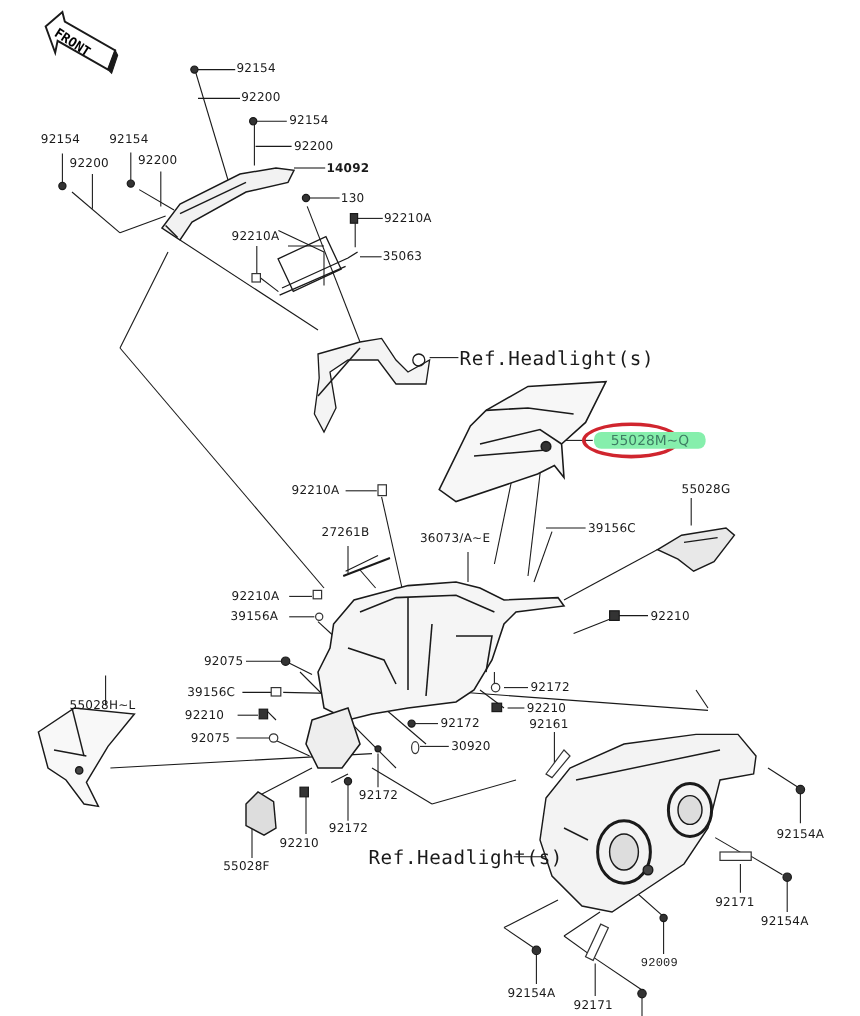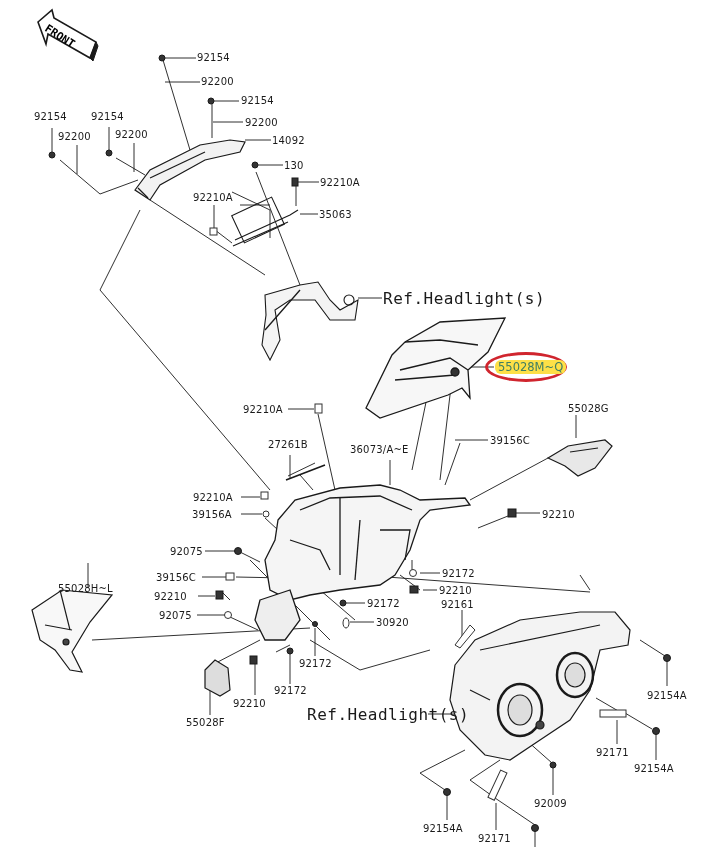--- a/index.html
+++ b/index.html
@@ -2,21 +2,21 @@
 <html><head>
 <meta charset="utf-8">
 <style>
   html, body { margin:0; padding:0; background:#ffffff; }
   #canvas { position:relative; width:717px; height:847px; background:#ffffff; overflow:hidden; }
   svg#art { position:absolute; left:0; top:0; width:717px; height:847px; }
   .lbl { position:absolute; font-family:"DejaVu Sans", sans-serif; font-size:10px; color:#1a1a1a; white-space:nowrap; line-height:13px; letter-spacing:0.2px; }
   .lbl.ref { font-family:"DejaVu Sans Mono", monospace; font-size:16px; letter-spacing:0.5px; }
   .hl { position:absolute; }
   .hl .bg { position:absolute; left:0; top:0; width:100%; height:100%; border:3px solid #d0252e; border-radius:50%; box-sizing:border-box; }
-  .hl .txt { position:absolute; left:10px; top:8px; background:#fde047; color:#3e7d63; font-family:"DejaVu Sans", sans-serif; font-size:11.5px; padding:0 3px; border-radius:6px; }
+  .hl .txt { position:absolute; left:10px; top:8px; background:#86efac; color:#3e7d63; font-family:"DejaVu Sans", sans-serif; font-size:11.5px; padding:0 14px; border-radius:6px; }
   .front { position:absolute; left:36px; top:8px; }
   .front span { font-family:"DejaVu Sans Mono", monospace; font-weight:bold; font-size:11px; }
 </style>
 </head>
 <body>
 
 <div id="canvas">
 
   <svg id="art" viewBox="0 0 717 847" fill="none" stroke="#1a1a1a" stroke-width="1">
 
@@ -228,21 +228,21 @@
   </div>
 
   <div class="lbl" style="left:197px; top:51px;">92154</div>
   <div class="lbl" style="left:201px; top:75px;">92200</div>
   <div class="lbl" style="left:241px; top:94px;">92154</div>
   <div class="lbl" style="left:245px; top:116px;">92200</div>
   <div class="lbl" style="left:34px;  top:110px;">92154</div>
   <div class="lbl" style="left:58px;  top:130px;">92200</div>
   <div class="lbl" style="left:91px;  top:110px;">92154</div>
   <div class="lbl" style="left:115px; top:128px;">92200</div>
-  <div class="lbl" style="left:272px; top:134px;">14092</div>
+  <div class="lbl" style="left:272px; top:134px;font-weight:bold;">14092</div>
   <div class="lbl" style="left:284px; top:159px;">130</div>
   <div class="lbl" style="left:320px; top:176px;">92210A</div>
   <div class="lbl" style="left:193px; top:191px;">92210A</div>
   <div class="lbl" style="left:319px; top:208px;">35063</div>
   <div class="lbl ref" style="left:383px; top:292px;">Ref.Headlight(s)</div>
 
   <div class="hl" style="left:485px; top:352px; width:82px; height:30px;">
     <div class="bg"></div>
     <div class="txt">55028M~Q</div>
   </div>
@@ -266,16 +266,16 @@
   <div class="lbl" style="left:159px; top:609px;">92075</div>
   <div class="lbl" style="left:376px; top:616px;">30920</div>
   <div class="lbl" style="left:299px; top:657px;">92172</div>
   <div class="lbl" style="left:274px; top:684px;">92172</div>
   <div class="lbl" style="left:233px; top:697px;">92210</div>
   <div class="lbl" style="left:186px; top:716px;">55028F</div>
   <div class="lbl ref" style="left:307px; top:708px;">Ref.Headlight(s)</div>
   <div class="lbl" style="left:647px; top:689px;">92154A</div>
   <div class="lbl" style="left:596px; top:746px;">92171</div>
   <div class="lbl" style="left:634px; top:762px;">92154A</div>
-  <div class="lbl" style="left:534px; top:797px;">92009</div>
+  <div class="lbl" style="left:534px; top:797px;font-family:Liberation Mono, monospace;">92009</div>
   <div class="lbl" style="left:423px; top:822px;">92154A</div>
   <div class="lbl" style="left:478px; top:832px;">92171</div>
 </div>
 
 </body></html>

